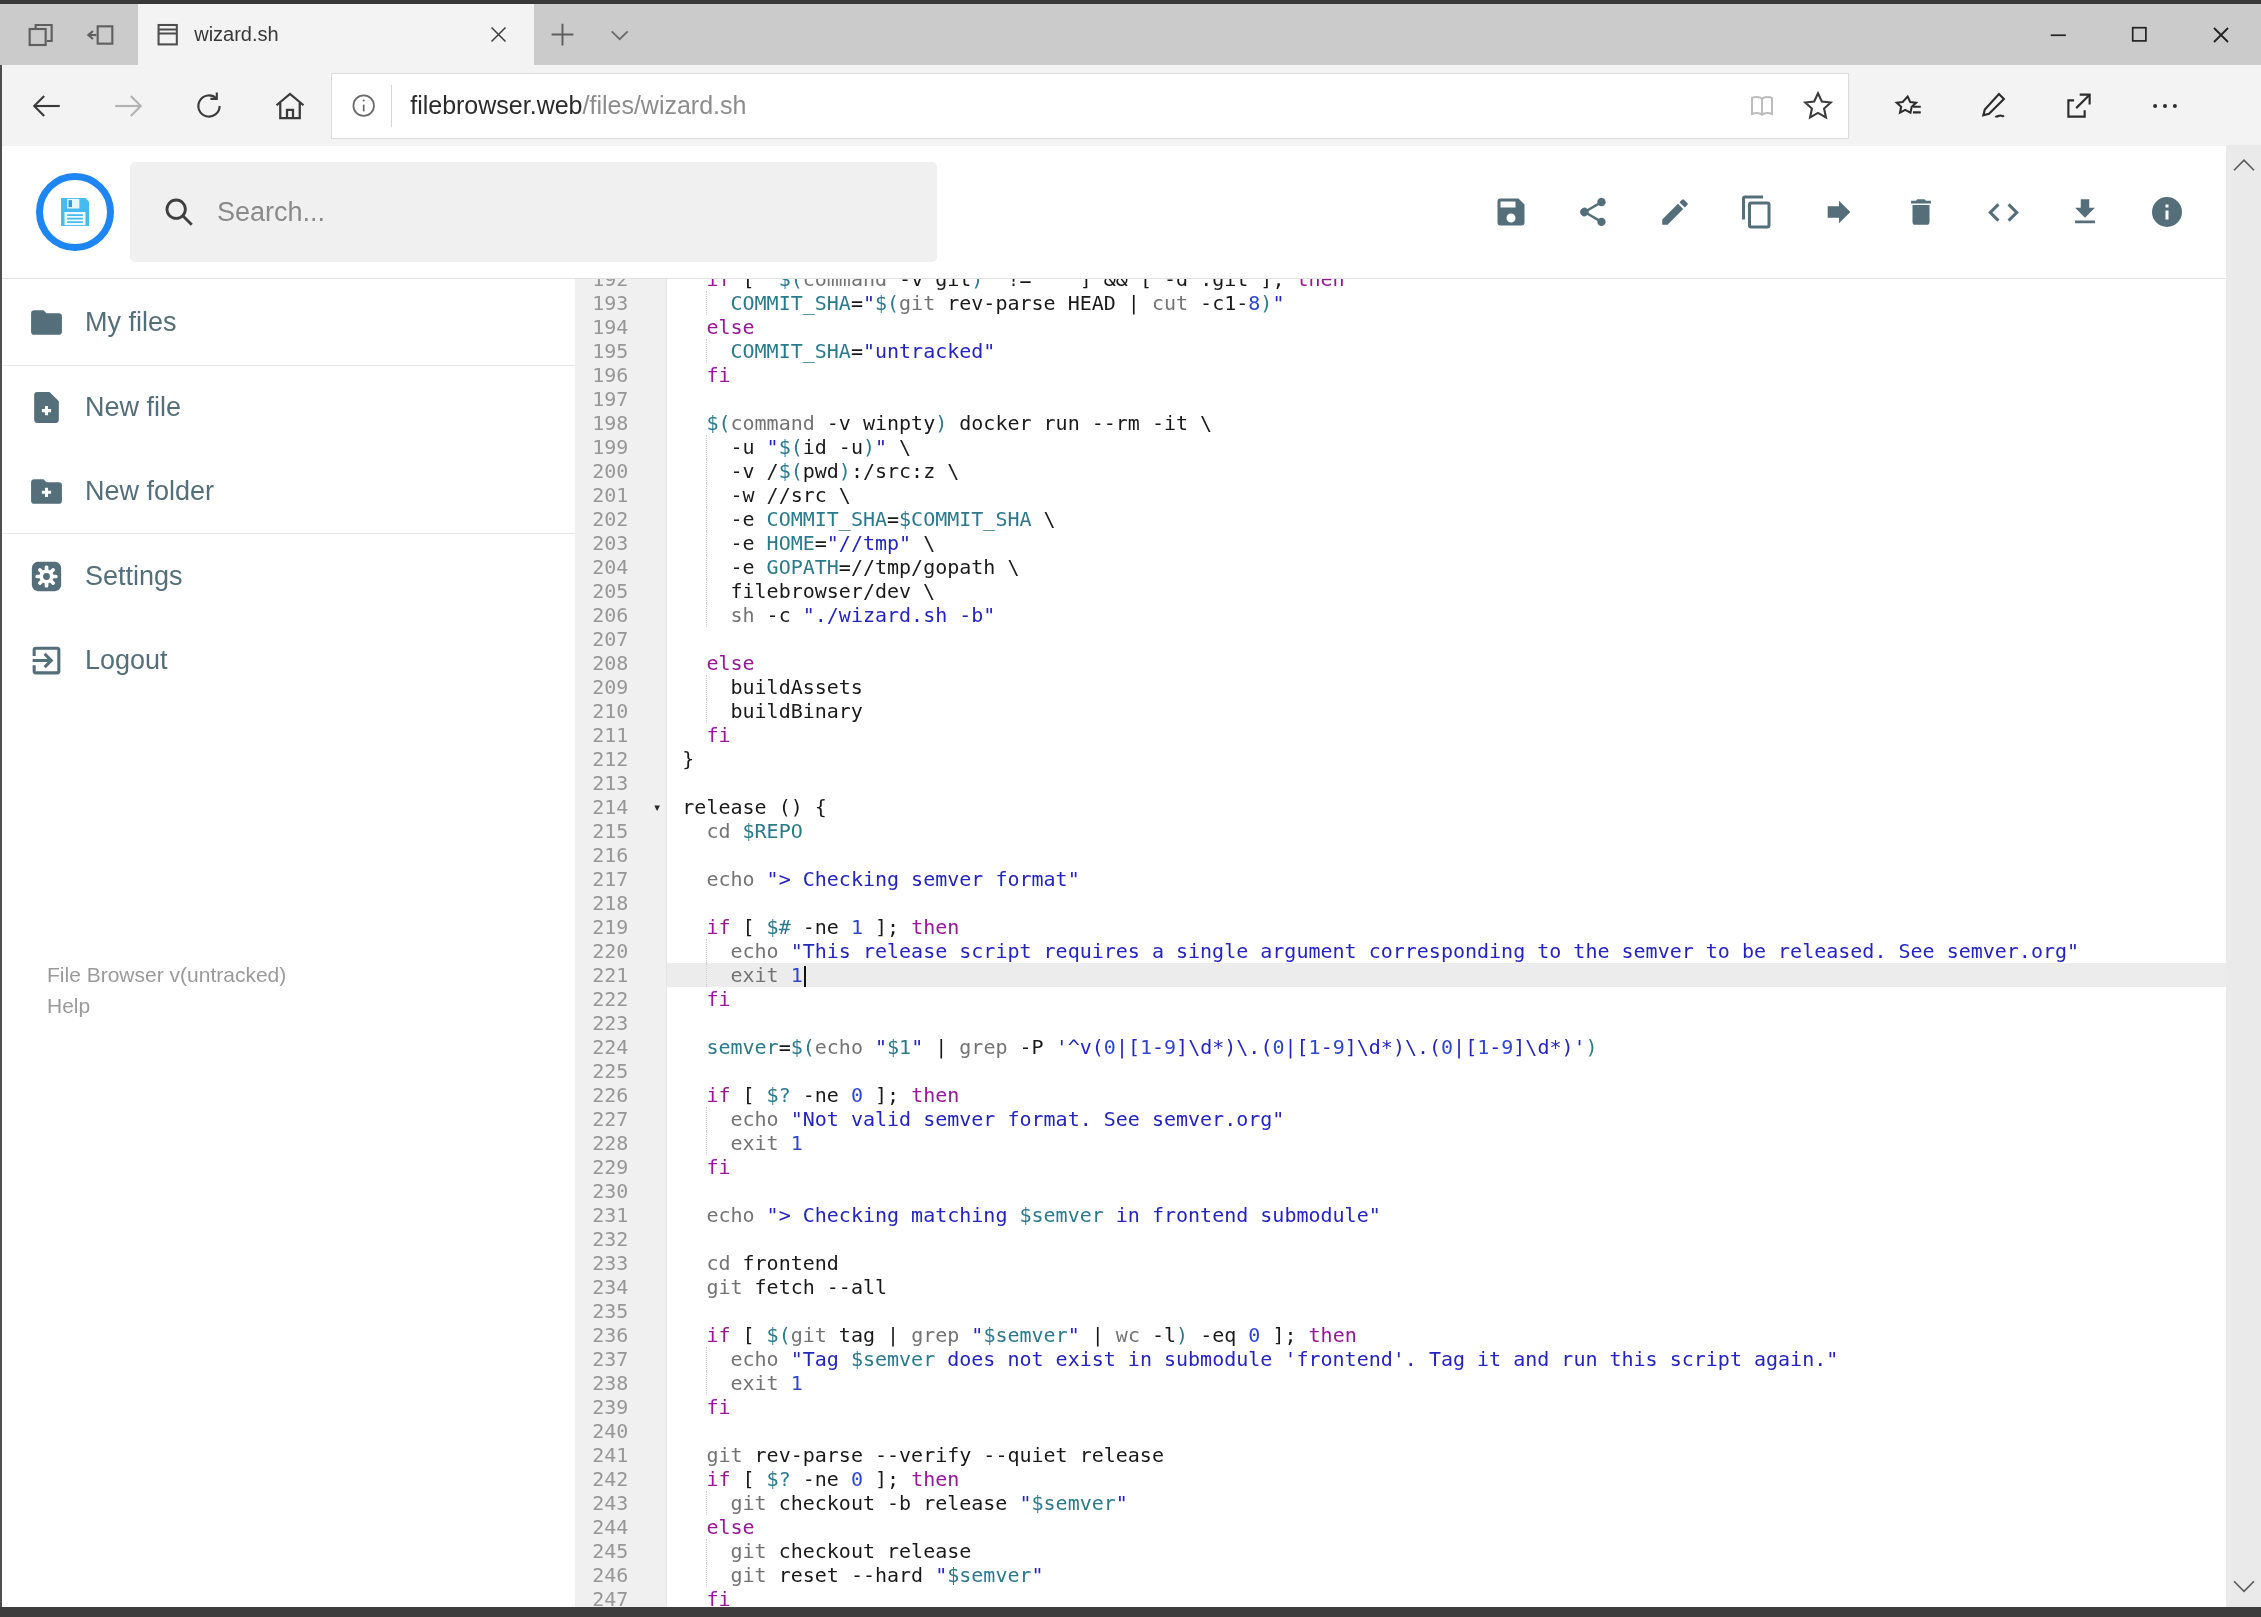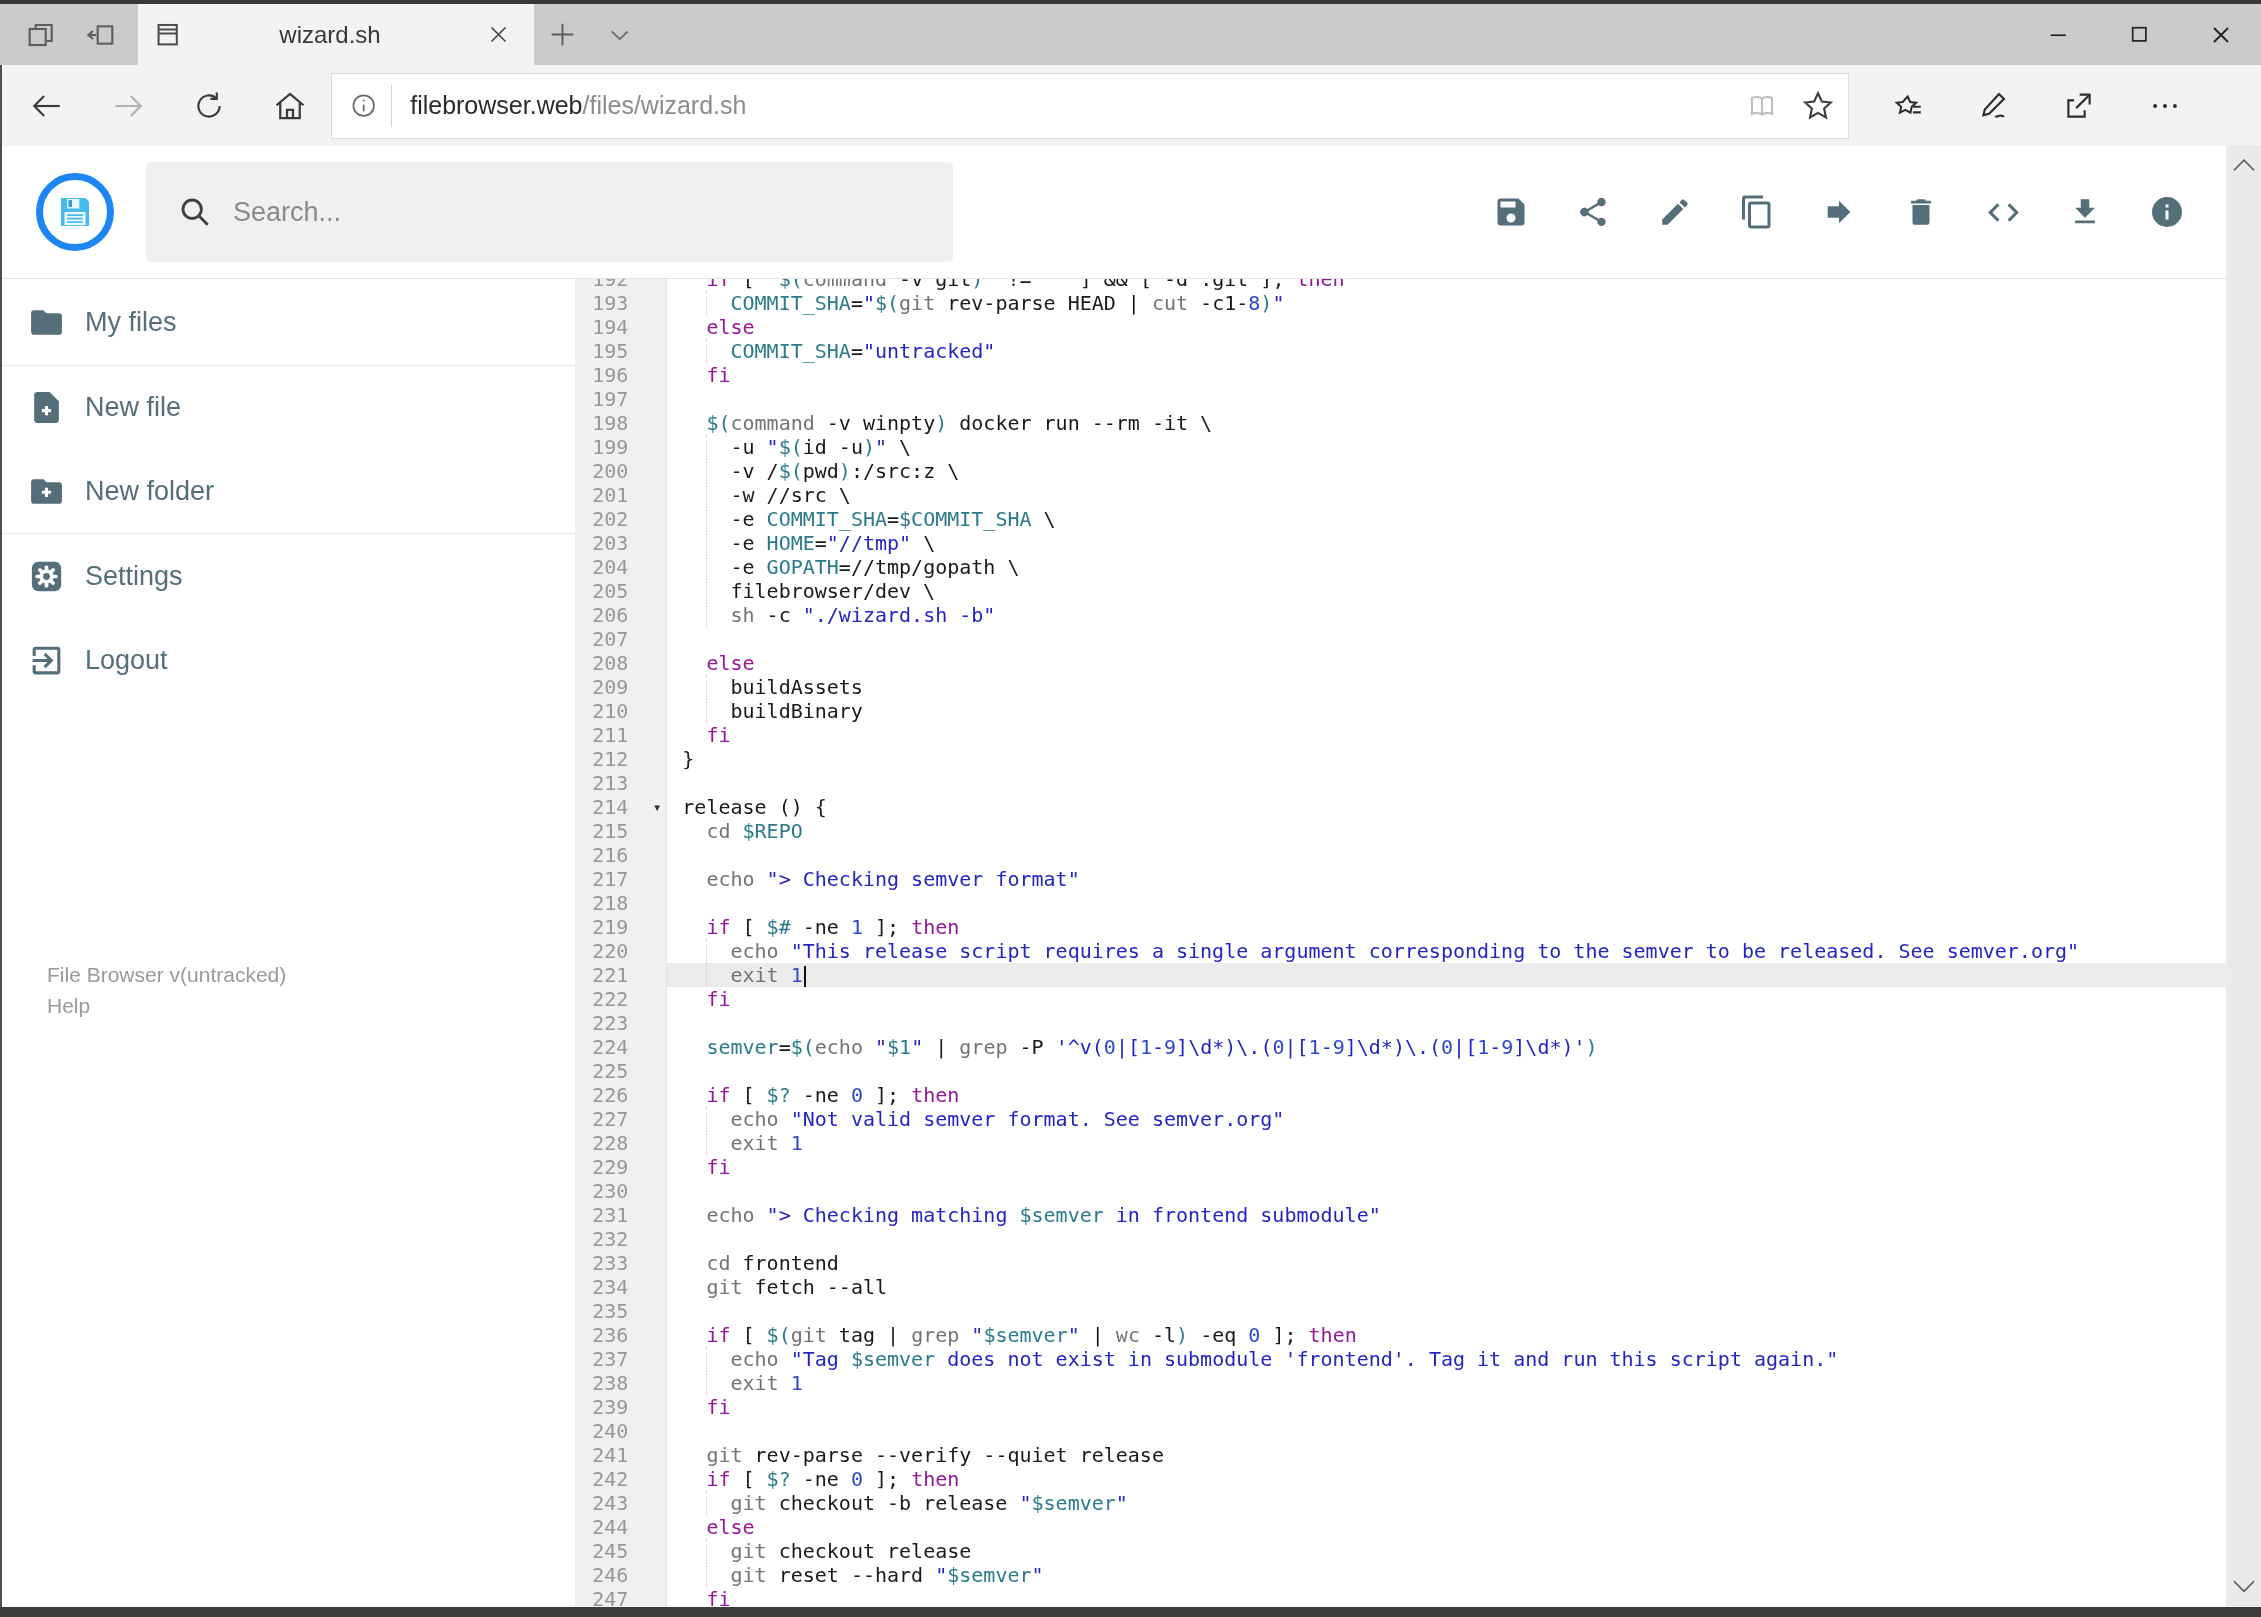--- a/index.html
+++ b/index.html
@@ -9,40 +9,40 @@
   
   .top-strip { position:absolute; top:0; left:0; right:0; height:4px; background:#383838; z-index:30; }
   .left-edge { position:absolute; top:65px; left:0; bottom:0; width:2.4px; background:#4e4e4e; z-index:30; }
   .bottom-bar { position:absolute; left:0; right:0; bottom:0; height:10.5px; background:#3d3d3d; z-index:30; }
 
   
   .titlebar { height:65px; background:#cbcbcb; display:flex; align-items:stretch; padding-top:4px; }
   .tab-strip-icons { display:flex; align-items:center; gap:8px; padding:0 11.3px 0 14.5px; }
   .chrome-btn { width:52px; height:52px; display:flex; align-items:center; justify-content:center; cursor:pointer; }
   .tab { width:396px; background:#f3f3f3; display:flex; align-items:center; padding:0 16px; gap:13px; }
-  .tab-title { font-size:24px; color:#383838; flex:1; white-space:nowrap; overflow:hidden;text-align:center; }
+  .tab-title { font-size:20px; color:#383838; flex:1; white-space:nowrap; overflow:hidden; }
   .newtab, .tabdrop { width:57px; display:flex; align-items:center; justify-content:center; cursor:pointer; }
   .win-controls { margin-left:auto; display:flex; }
   .win-btn { width:81px; display:flex; align-items:center; justify-content:center; cursor:pointer; }
 
   
   .addressbar { height:81px; background:#f3f3f3; display:flex; align-items:center; padding-left:6.5px; }
   .nav-btn { width:81px; height:74px; display:flex; align-items:center; justify-content:center; cursor:pointer; }
   .urlbox { width:1518px; height:66px; background:#fff; border:0.8px solid #dcdcdc; display:flex; align-items:center; padding:0 13px 0 18px; cursor:text; }
   .url-sep { width:0.8px; height:42px; background:#d5d5d5; margin:0 18px 0 14.5px; }
   .url-text { font-size:25px; white-space:nowrap; flex:1; overflow:hidden; }
   .url-host { color:#2b2b2b; }
   .url-path { color:#8c8c8c; }
   .urlbox-icons { display:flex; align-items:center; gap:22.6px; }
   .ab-right { display:flex; align-items:center; margin-left:24px; gap:14.5px; }
 
   
   .app-header { height:133px; background:#fff; border-bottom:0.8px solid #e2e2e2; display:flex; align-items:center; }
   .logo { width:78px; height:78px; border-radius:50%; border:7.3px solid #1d86f2; background:#fff; margin-left:36px; display:flex; align-items:center; justify-content:center; cursor:pointer; flex:none; }
-  .searchbox { margin-left:32px; width:807px; height:100px; background:#f0f0f0; border-radius:4.8px; display:flex; align-items:center; padding-left:32px; gap:21px; cursor:text; }
+  .searchbox { margin-left:16px; width:807px; height:100px; background:#f0f0f0; border-radius:4.8px; display:flex; align-items:center; padding-left:32px; gap:21px; cursor:text; }
   .searchbox input { border:none; outline:none; background:transparent; font-size:27px; color:#555; width:646px; font-family:"Liberation Sans", sans-serif; }
   .searchbox input::placeholder { color:#8a8a8a; }
   .toolbar { margin-left:auto; margin-right:69px; display:flex; align-items:center; gap:32px; }
   .tool-btn { width:50px; height:50px; display:flex; align-items:center; justify-content:center; cursor:pointer; }
 
   
   .content { display:flex; height:1338px; }
   .sidebar { width:575px; background:#fff; padding-top:1.6px; flex:none; }
   .sb-item { height:84px; display:flex; align-items:center; padding-left:28px; gap:20px; color:#546E7A; font-size:27px; cursor:pointer; }
   .sb-divider { height:0.8px; background:#e8e8e8; }

